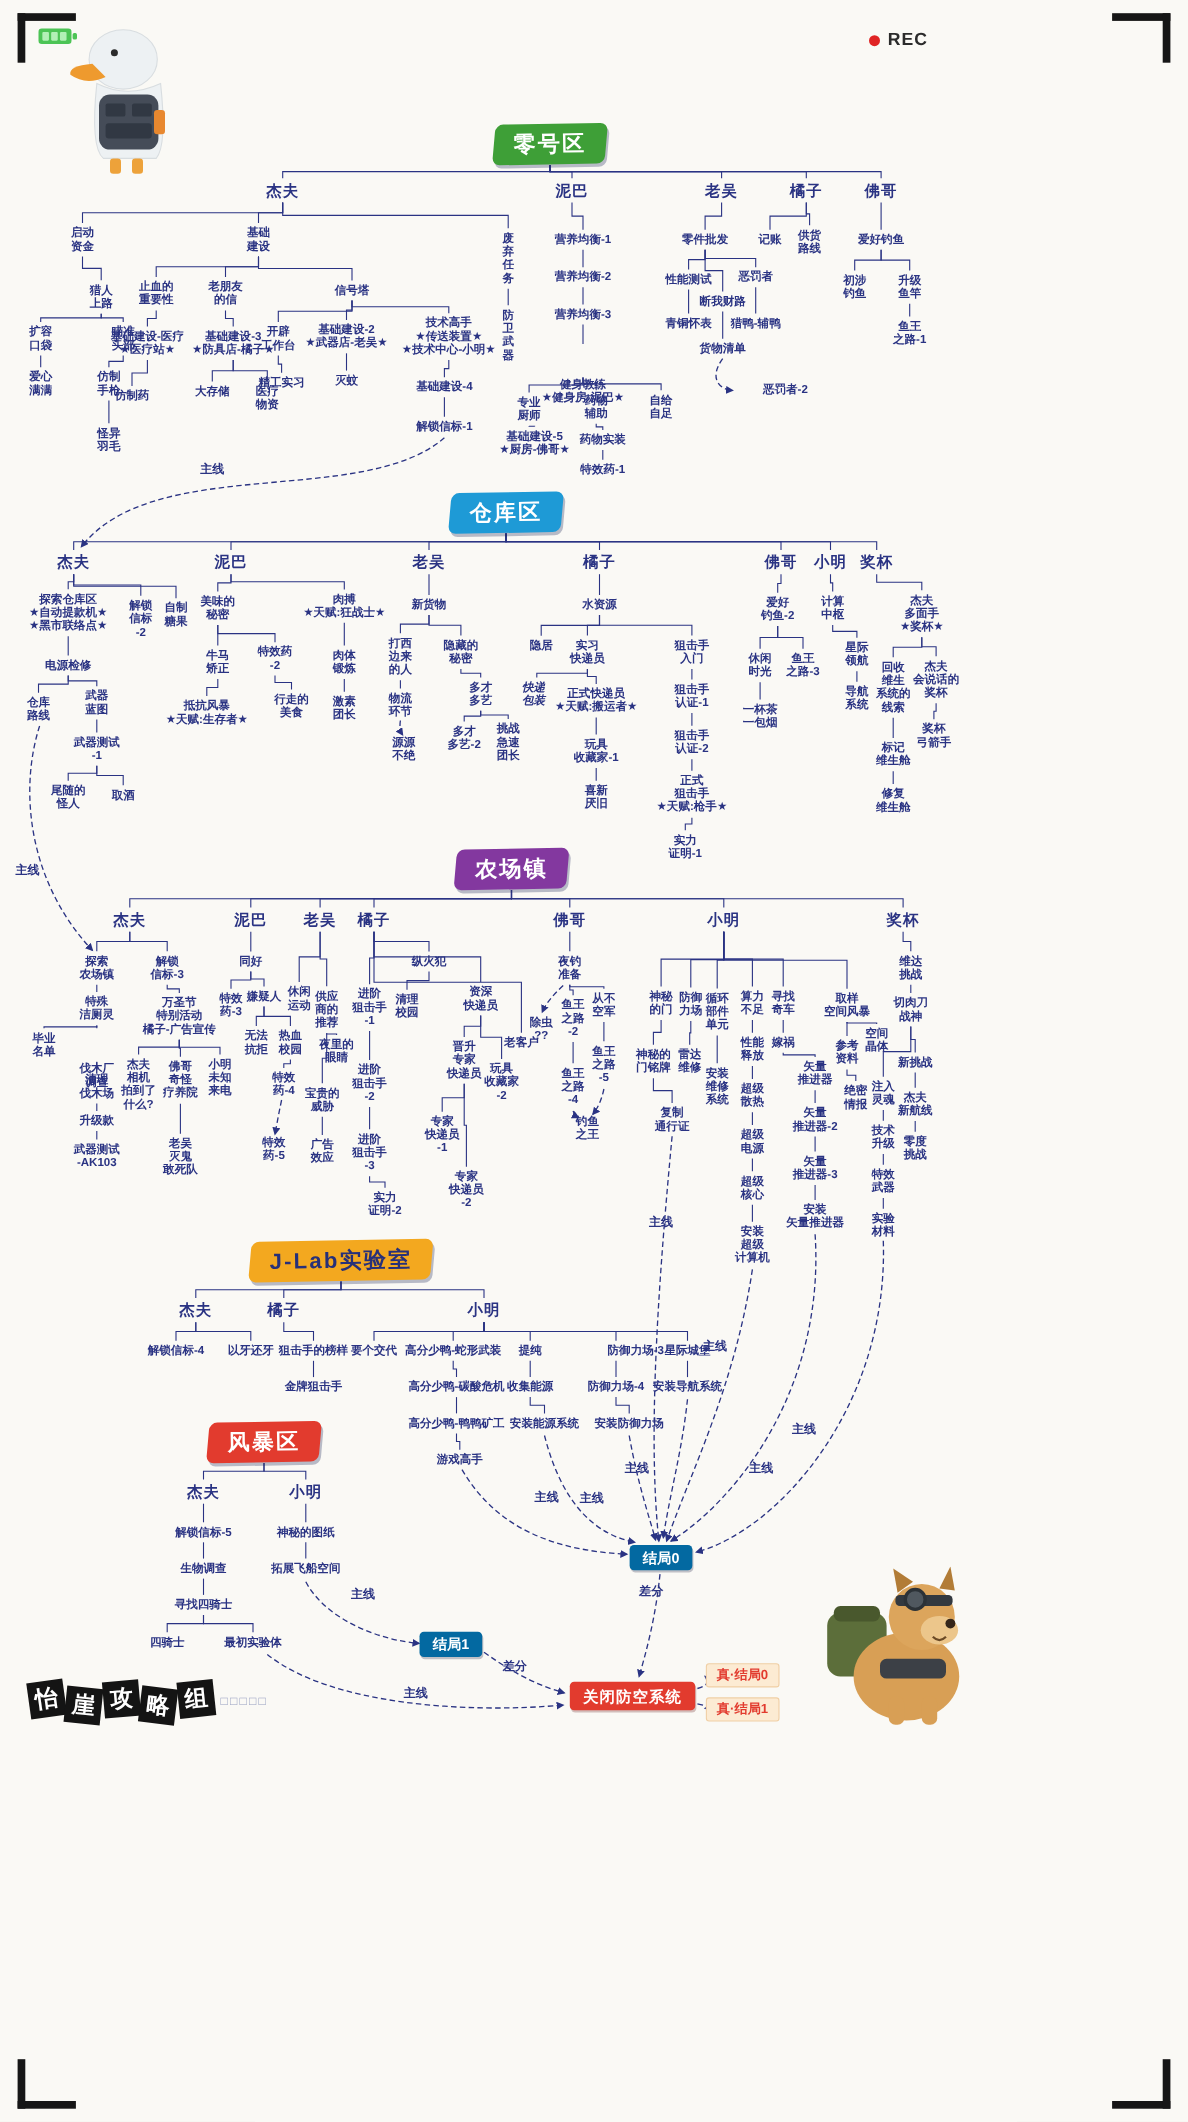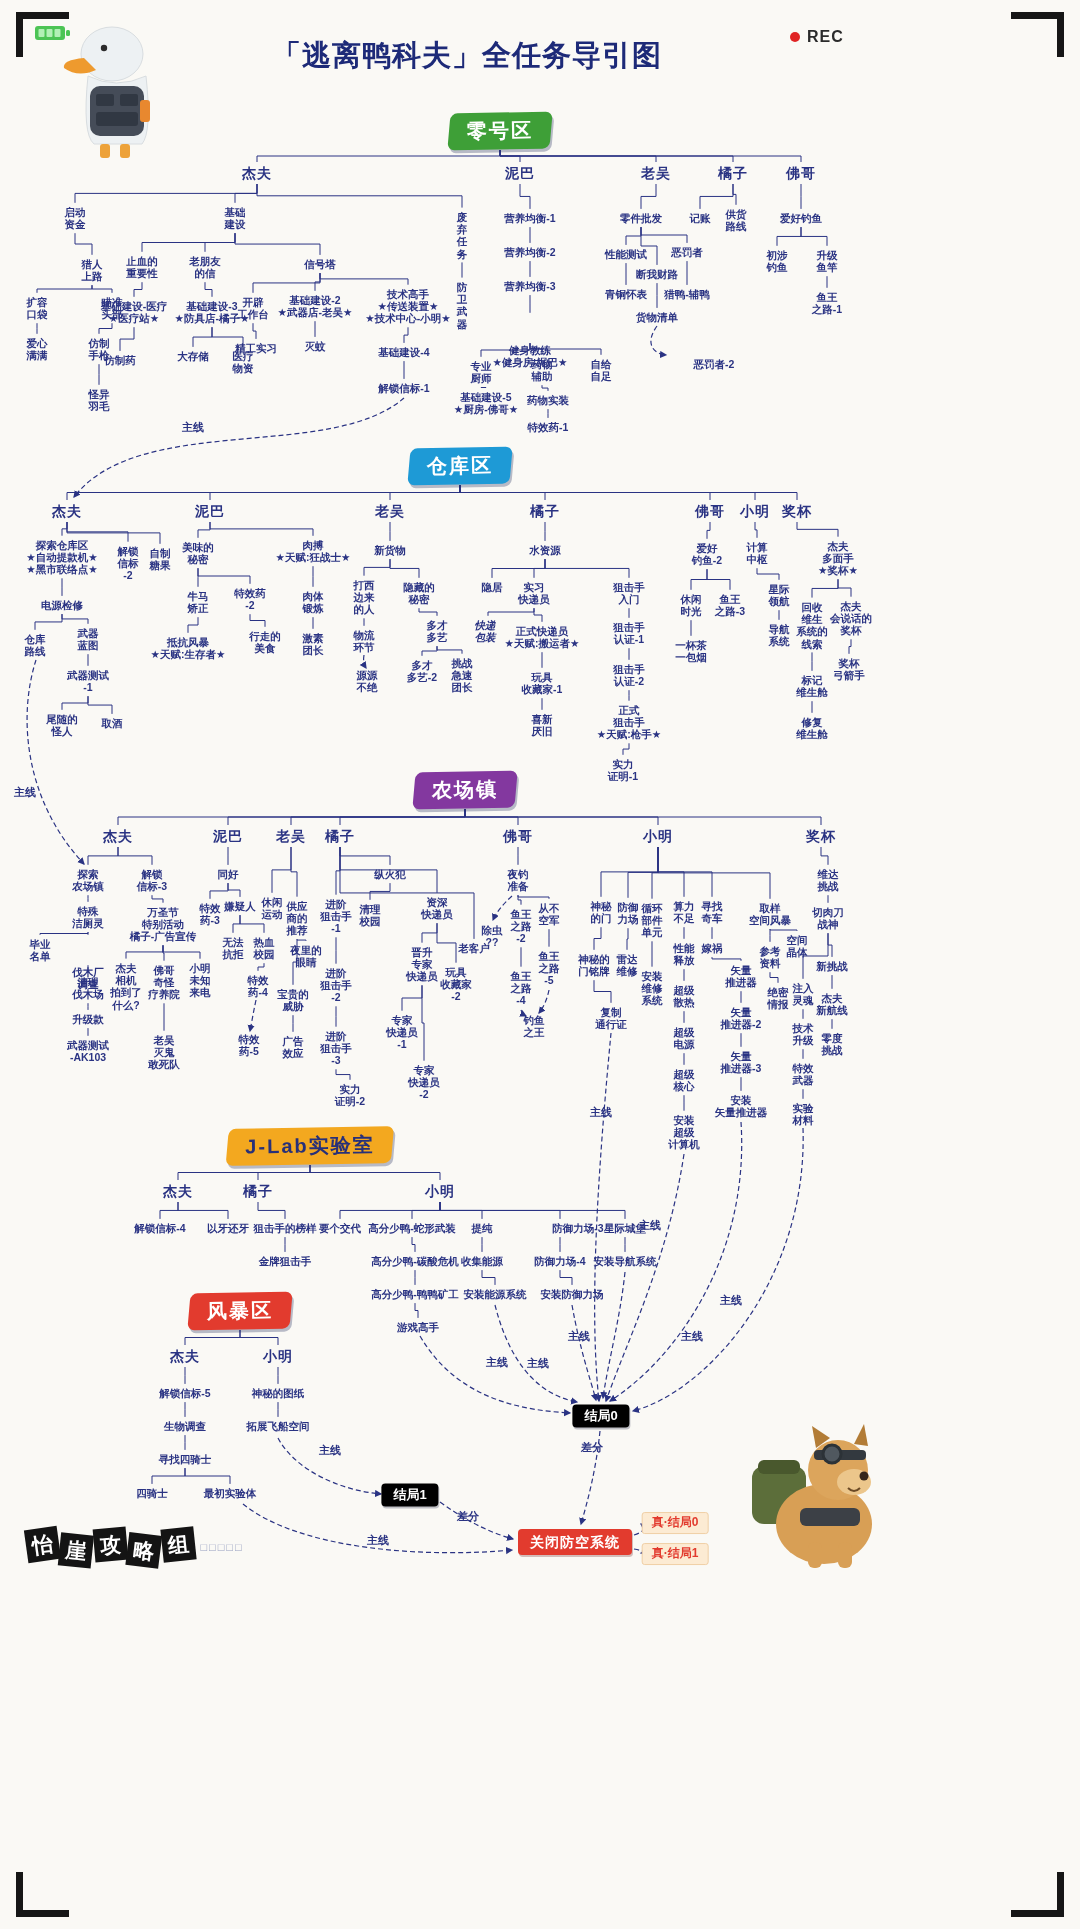--- a/index.html
+++ b/index.html
@@ -5,21 +5,21 @@
   html,body{margin:0;padding:0;background:#dcdcd8;}
   #stage{position:relative;width:1080px;height:1929px;margin:0 auto;background:#faf9f5;
          font-family:"Liberation Sans","DejaVu Sans",sans-serif;overflow:hidden;}
   #edges{position:absolute;left:0;top:0;z-index:1;}
   .nd{position:absolute;transform:translate(-50%,-50%);white-space:pre-line;text-align:center;
       color:#2a3383;z-index:2;line-height:1.16;}
   .nd-q{font-size:10.5px;font-weight:600;}
   .nd-char{font-size:14px;font-weight:700;letter-spacing:1px;}
   .nd-label{font-size:11px;font-weight:700;color:#2a3383;}
   .nd-squares{font-size:11px;color:#99a1c2;letter-spacing:2px;}
-  .nd-endnavy{background:#000000;color:#fff;font-size:13px;font-weight:700;padding:4px 12px;
+  .nd-endnavy{background:#0369a1;color:#fff;font-size:13px;font-weight:700;padding:4px 12px;
       border-radius:4px;white-space:nowrap;box-shadow:1px 2px 0 rgba(20,25,60,.25);}
   .nd-endred{background:#e23b2e;color:#fff;font-size:14px;font-weight:800;padding:5px 12px;
       border-radius:4px;white-space:nowrap;letter-spacing:1px;box-shadow:1px 2px 0 rgba(90,10,10,.25);}
   .nd-endcream{background:#fcebd3;color:#e23b2e;font-size:12px;font-weight:800;padding:3px 9px;
       border-radius:3px;border:1px solid #f0cfa5;white-space:nowrap;}
   .zone-badge{position:absolute;transform:translate(-50%,-50%) skewX(-6deg) rotate(-1deg);
       padding:5px 18px;border-radius:7px;z-index:2;box-shadow:2px 3px 0 rgba(30,40,90,.3);}
   .zone-badge .lb{display:block;transform:skewX(6deg);font-size:20px;font-weight:800;letter-spacing:2px;}
   path.edge{fill:none;stroke:#2a3383;stroke-width:1;}
   path.curve{fill:none;stroke:#2a3383;stroke-width:1.2;stroke-dasharray:5 3;}
@@ -335,21 +335,20 @@
     <rect x="72" y="26" width="52" height="10" rx="4" fill="#33393f"></rect>
     <circle cx="90" cy="30" r="9" fill="#50585f" stroke="#2c3237" stroke-width="3"></circle>
     <ellipse cx="112" cy="58" rx="17" ry="13" fill="#ecc68b"></ellipse>
     <circle cx="122" cy="52" r="4.5" fill="#35261a"></circle>
     <path d="M106,64 Q112,70 118,64" stroke="#6b4a26" stroke-width="2" fill="none"></path>
     <rect x="58" y="84" width="60" height="18" rx="6" fill="#3c4046"></rect>
     <rect x="66" y="118" width="14" height="26" rx="6" fill="#d89f55"></rect>
     <rect x="96" y="118" width="14" height="26" rx="6" fill="#d89f55"></rect>
   </svg>
 
-  <div class="page-title">「逃离鸭科夫」全任务导引图</div>
 
   <div id="watermark"><span class="wm-tile" style="transform: rotate(-8deg) translateY(0px);">怡</span><span class="wm-tile" style="transform: rotate(6deg) translateY(6px);">崖</span><span class="wm-tile" style="transform: rotate(-5deg) translateY(0px);">攻</span><span class="wm-tile" style="transform: rotate(7deg) translateY(6px);">略</span><span class="wm-tile" style="transform: rotate(-6deg) translateY(0px);">组</span></div>
 
 <div class="zone-badge" style="left: 500px; top: 131px; background: rgb(62, 159, 55);">
       <span class="lb" style="color: rgb(255, 255, 255);">零号区</span>
     </div>
     <div class="zone-badge" style="left: 460px; top: 466px; background: rgb(30, 154, 214);">
       <span class="lb" style="color: rgb(255, 255, 255);">仓库区</span>
     </div>
     <div class="zone-badge" style="left: 465px; top: 790px; background: rgb(131, 56, 159);">
@@ -429,21 +428,21 @@
 ★厨房-佛哥★</div>
     <div class="nd nd-q" style="left: 548px; top: 400px;">药物实装</div>
     <div class="nd nd-q" style="left: 548px; top: 427px;">特效药-1</div>
     <div class="nd nd-q" style="left: 641px; top: 218px;">零件批发</div>
     <div class="nd nd-q" style="left: 626px; top: 254px;">性能测试</div>
     <div class="nd nd-q" style="left: 687px; top: 252px;">恶罚者</div>
     <div class="nd nd-q" style="left: 657px; top: 274px;">断我财路</div>
     <div class="nd nd-q" style="left: 626px; top: 294px;">青铜怀表</div>
     <div class="nd nd-q" style="left: 687px; top: 294px;">猎鸭-辅鸭</div>
     <div class="nd nd-q" style="left: 657px; top: 317px;">货物清单</div>
-    <div class="nd nd-q" style="left: 692px; top: 364px; padding-left: 44px;">恶罚者-2</div>
+    <div class="nd nd-q" style="left: 692px; top: 354px; padding-left: 44px;">恶罚者-2</div>
     <div class="nd nd-q" style="left: 700px; top: 218px;">记账</div>
     <div class="nd nd-q" style="left: 736px; top: 220px;">供货
 路线</div>
     <div class="nd nd-q" style="left: 801px; top: 218px;">爱好钓鱼</div>
     <div class="nd nd-q" style="left: 777px; top: 261px;">初涉
 钓鱼</div>
     <div class="nd nd-q" style="left: 827px; top: 261px;">升级
 鱼竿</div>
     <div class="nd nd-q" style="left: 827px; top: 303px;">鱼王
 之路-1</div>

